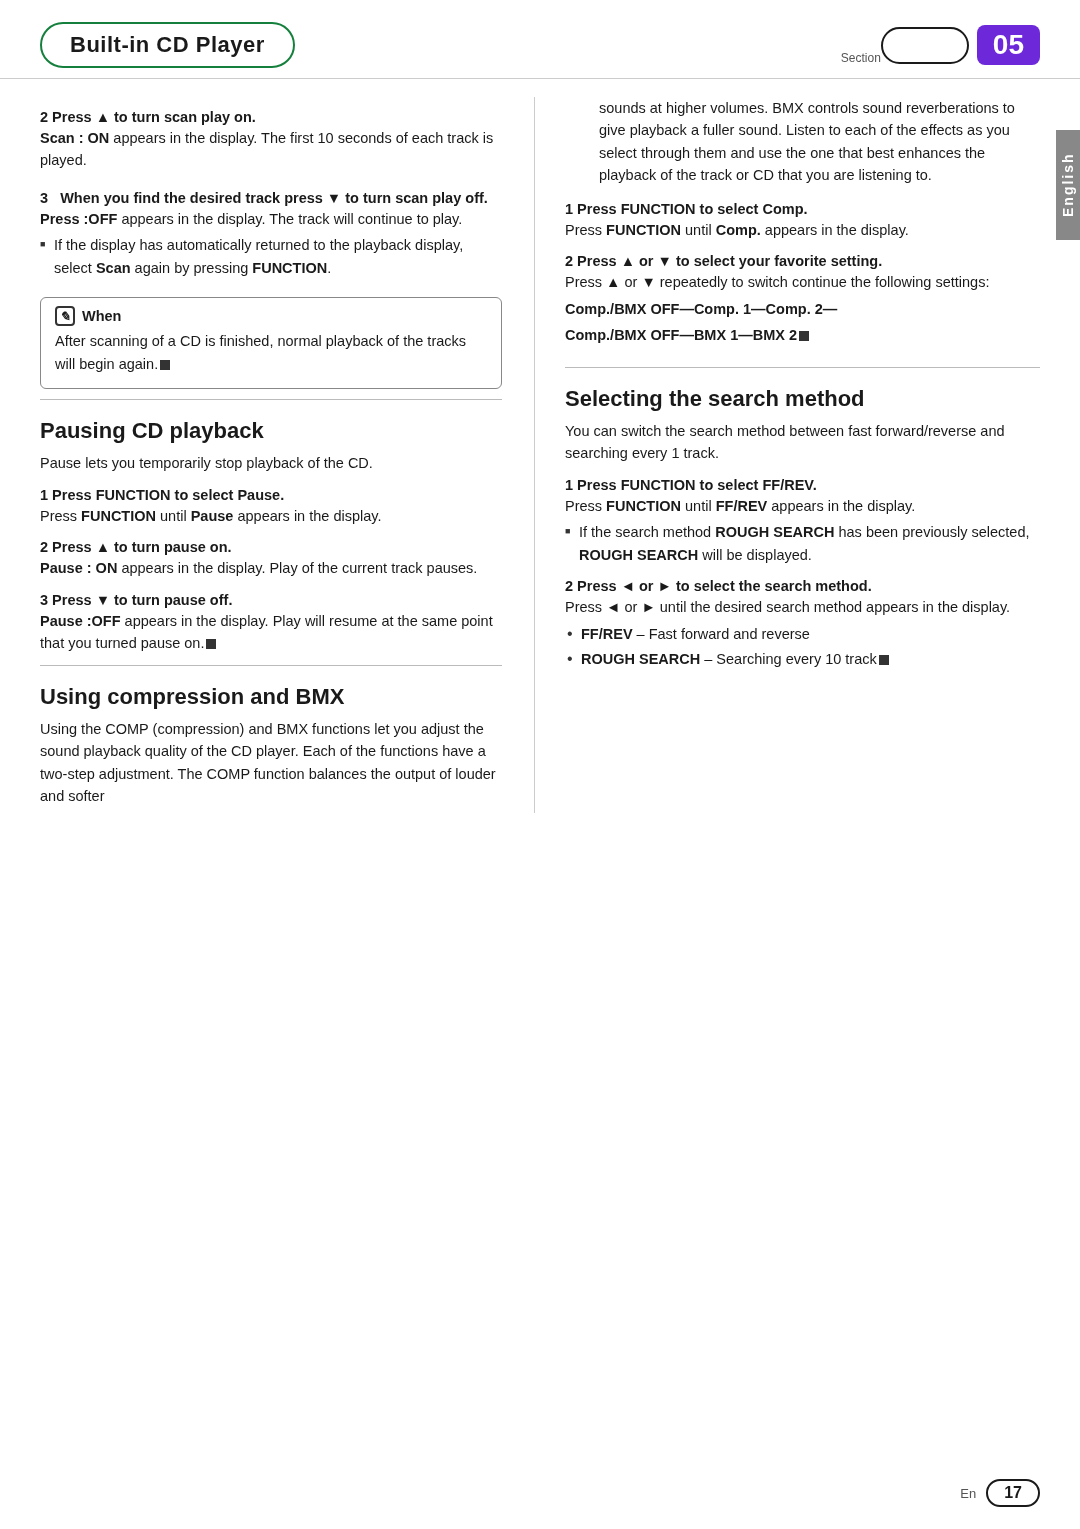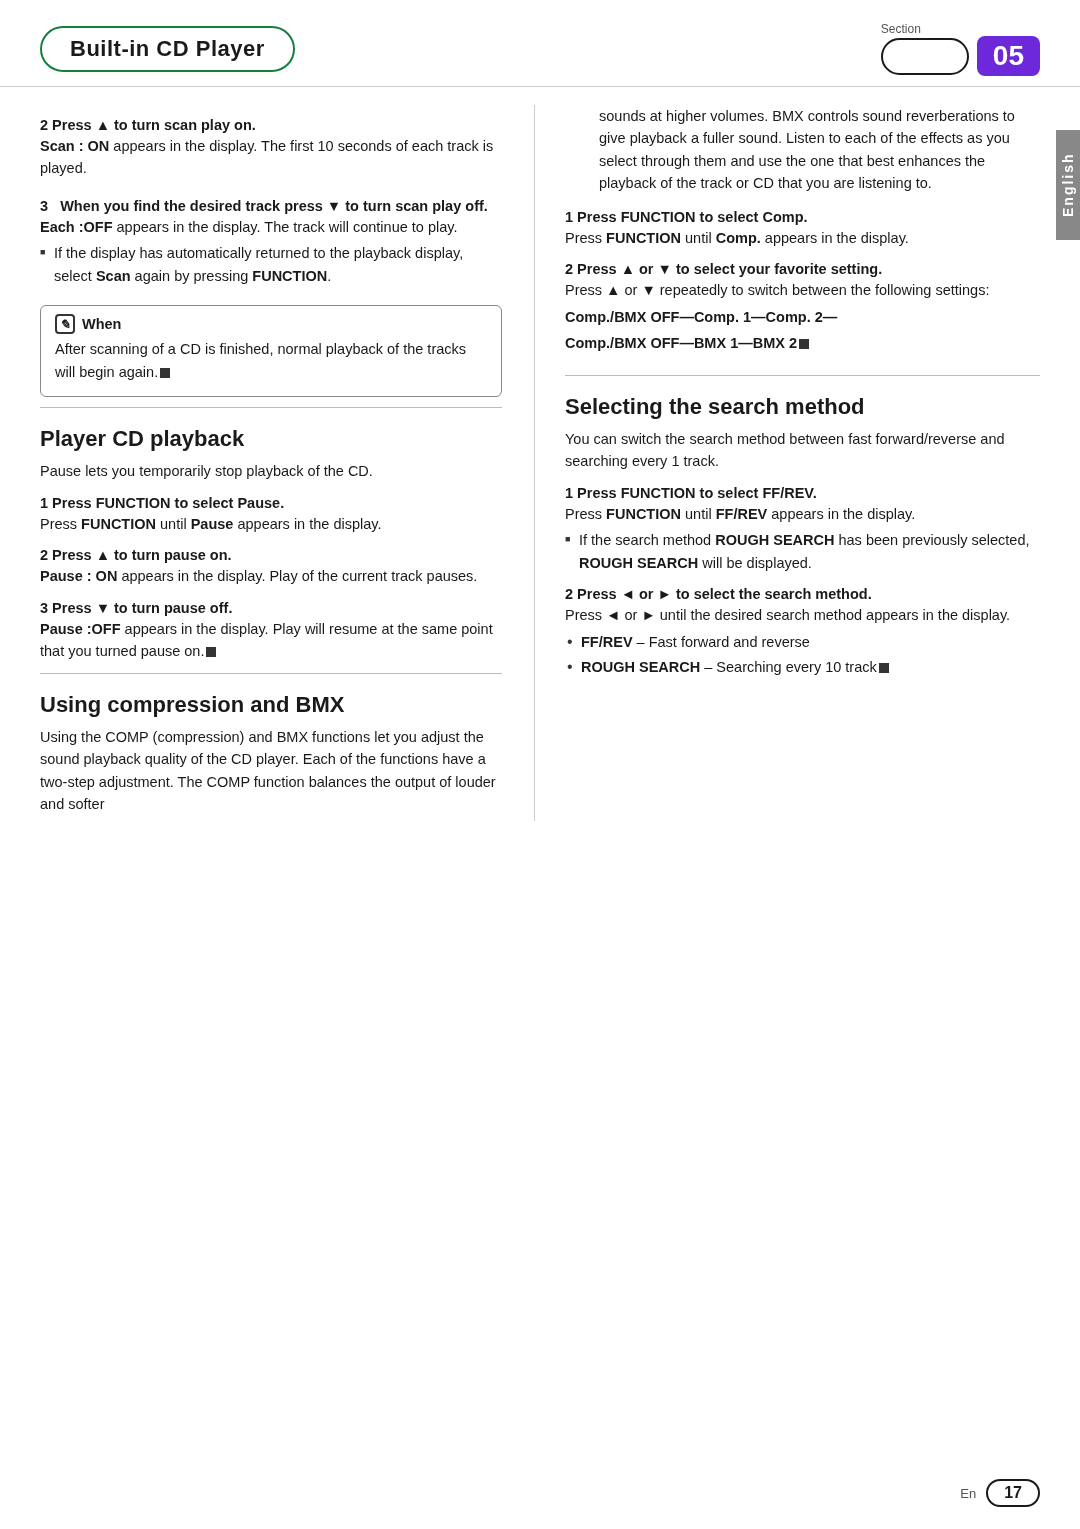--- a/index.html
+++ b/index.html
@@ -263,21 +263,21 @@
     }
   </style>
 </head>
 <body>
 
 <div class="page">
 
   <div class="header">
     <div class="built-in-badge">Built-in CD Player</div>
     <div class="section-num-wrapper">
-      <div style="display:flex;flex-direction:column;align-items:flex-start;">
+      <div style="display:flex;flex-direction:row;align-items:flex-end;">
         <span class="section-label">Section</span>
         <div style="display:flex;align-items:center;gap:8px;">
           <div class="section-oval">&nbsp;&nbsp;&nbsp;&nbsp;&nbsp;&nbsp;&nbsp;&nbsp;</div>
           <div class="section-num-box">05</div>
         </div>
       </div>
     </div>
   </div>
 
   <div class="english-sidebar">English</div>
@@ -289,38 +289,38 @@
       <div class="section-block">
         <div class="numbered-step">2   Press ▲ to turn scan play on.</div>
         <p class="step-body">
           <b>Scan : ON</b> appears in the display. The first 10 seconds of each track is played.
         </p>
       </div>
 
       <div class="section-block">
         <div class="numbered-step">3&nbsp;&nbsp;&nbsp;When you find the desired track press ▼ to turn scan play off.</div>
         <p class="step-body">
-          <b>Each :OFF</b> appears in the display. The track will continue to play.
+          <b>Press :OFF</b> appears in the display. The track will continue to play.
         </p>
         <div class="bullet-item">
           If the display has automatically returned to the playback display, select <b>Scan</b> again by pressing <b>FUNCTION</b>.
         </div>
       </div>
 
       <div class="note-box">
         <div class="note-header">
           <span class="note-icon">✎</span>
           <span>When</span>
         </div>
         <p>After scanning of a CD is finished, normal playback of the tracks will begin again.<span class="inline-end"></span></p>
       </div>
 
       <hr class="horizontal-rule">
 
-      <h2 class="section-title">Player CD playback</h2>
+      <h2 class="section-title">Pausing CD playback</h2>
       <p>Pause lets you temporarily stop playback of the CD.</p>
 
       <div class="numbered-step">1   Press FUNCTION to select Pause.</div>
       <p class="step-body">
         Press <b>FUNCTION</b> until <b>Pause</b> appears in the display.
       </p>
 
       <div class="numbered-step">2   Press ▲ to turn pause on.</div>
       <p class="step-body">
         <b>Pause : ON</b> appears in the display. Play of the current track pauses.
@@ -343,21 +343,21 @@
 
       <p style="margin-bottom:14px;margin-left:34px;">sounds at higher volumes. BMX controls sound reverberations to give playback a fuller sound. Listen to each of the effects as you select through them and use the one that best enhances the playback of the track or CD that you are listening to.</p>
 
       <div class="numbered-step">1   Press FUNCTION to select Comp.</div>
       <p class="step-body">
         Press <b>FUNCTION</b> until <b>Comp.</b> appears in the display.
       </p>
 
       <div class="numbered-step">2   Press ▲ or ▼ to select your favorite setting.</div>
       <p class="step-body">
-        Press ▲ or ▼ repeatedly to switch between the following settings:
+        Press ▲ or ▼ repeatedly to switch continue the following settings:
       </p>
       <p class="step-body">
         <b>Comp./BMX OFF—Comp. 1—Comp. 2—</b>
       </p>
       <p class="step-body">
         <b>Comp./BMX OFF—BMX 1—BMX 2<span class="inline-end"></span></b>
       </p>
 
       <hr class="horizontal-rule" style="margin-top:20px;">
 

